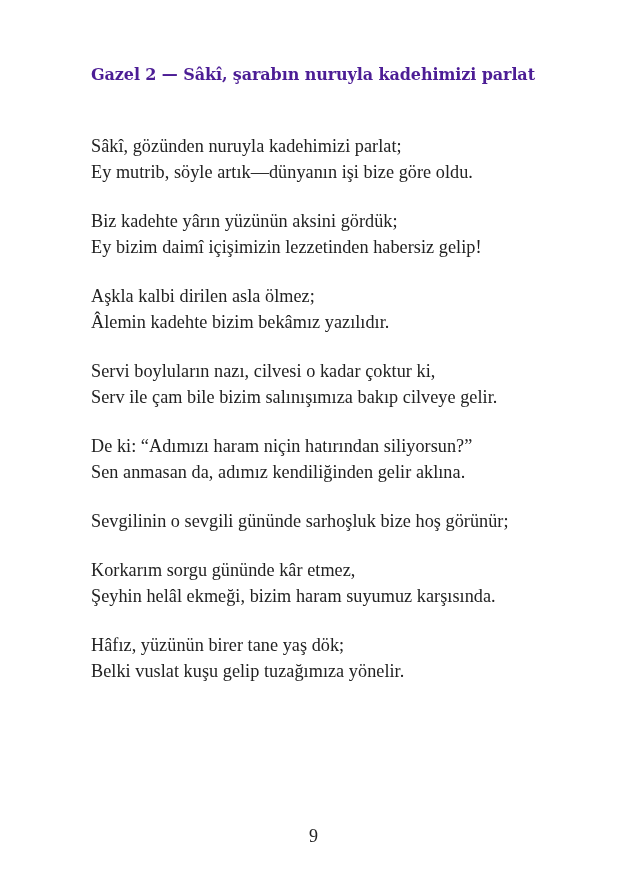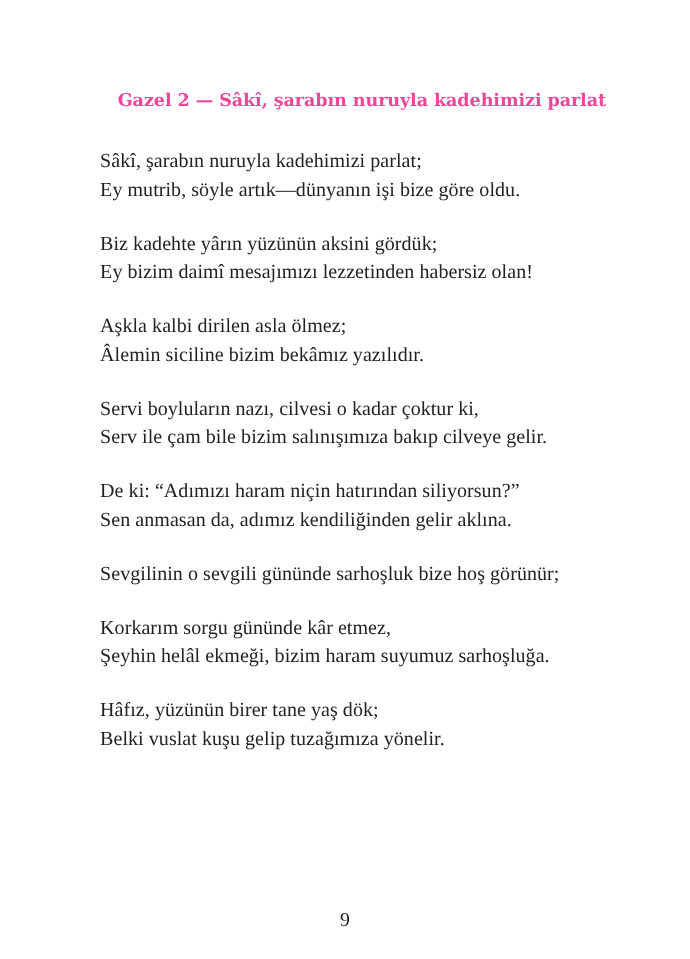--- a/index.html
+++ b/index.html
@@ -19,27 +19,27 @@
       position: absolute;
       left: 0; top: 0;
       width: 627px;
       height: 872px;
       background: #ffffff;
     }
     .title {
       position: absolute;
       left: 91px;
       top: 64px;
-      margin: 16px;
+      margin: 0;
       font-family: "DejaVu Serif", "Liberation Serif", serif;
       font-weight: bold;
       font-size: 16px;
       line-height: 22px;
       letter-spacing: -0.1px;
-      color: #ec4899;
+      color: #4c1d95;
       white-space: nowrap;
     }
     .poem {
       position: absolute;
       left: 91px;
       top: 133px;
       margin: 0;
       padding: 0;
       list-style: none;
     }
@@ -71,45 +71,45 @@
   </style>
 </head>
 <body>
 
 <div class="page">
 
   <h2 class="title">Gazel 2 — Sâkî, şarabın nuruyla kadehimizi parlat</h2>
 
   <div class="poem">
     <div class="stanza">
-      <span class="line">Sâkî, şarabın nuruyla kadehimizi parlat;</span>
+      <span class="line">Sâkî, gözünden nuruyla kadehimizi parlat;</span>
       <span class="line">Ey mutrib, söyle artık—dünyanın işi bize göre oldu.</span>
     </div>
     <div class="stanza">
       <span class="line">Biz kadehte yârın yüzünün aksini gördük;</span>
-      <span class="line">Ey bizim daimî mesajımızı lezzetinden habersiz olan!</span>
+      <span class="line">Ey bizim daimî içişimizin lezzetinden habersiz gelip!</span>
     </div>
     <div class="stanza">
       <span class="line">Aşkla kalbi dirilen asla ölmez;</span>
-      <span class="line">Âlemin siciline bizim bekâmız yazılıdır.</span>
+      <span class="line">Âlemin kadehte bizim bekâmız yazılıdır.</span>
     </div>
     <div class="stanza">
       <span class="line">Servi boyluların nazı, cilvesi o kadar çoktur ki,</span>
       <span class="line">Serv ile çam bile bizim salınışımıza bakıp cilveye gelir.</span>
     </div>
     <div class="stanza">
       <span class="line">De ki: “Adımızı haram niçin hatırından siliyorsun?”</span>
       <span class="line">Sen anmasan da, adımız kendiliğinden gelir aklına.</span>
     </div>
     <div class="stanza">
       <span class="line">Sevgilinin o sevgili gününde sarhoşluk bize hoş görünür;</span>
     </div>
     <div class="stanza">
       <span class="line">Korkarım sorgu gününde kâr etmez,</span>
-      <span class="line">Şeyhin helâl ekmeği, bizim haram suyumuz sarhoşluğa.</span>
+      <span class="line">Şeyhin helâl ekmeği, bizim haram suyumuz karşısında.</span>
     </div>
     <div class="stanza">
       <span class="line">Hâfız, yüzünün birer tane yaş dök;</span>
       <span class="line">Belki vuslat kuşu gelip tuzağımıza yönelir.</span>
     </div>
   </div>
 
   <div class="page-number">9</div>
 
 </div>

